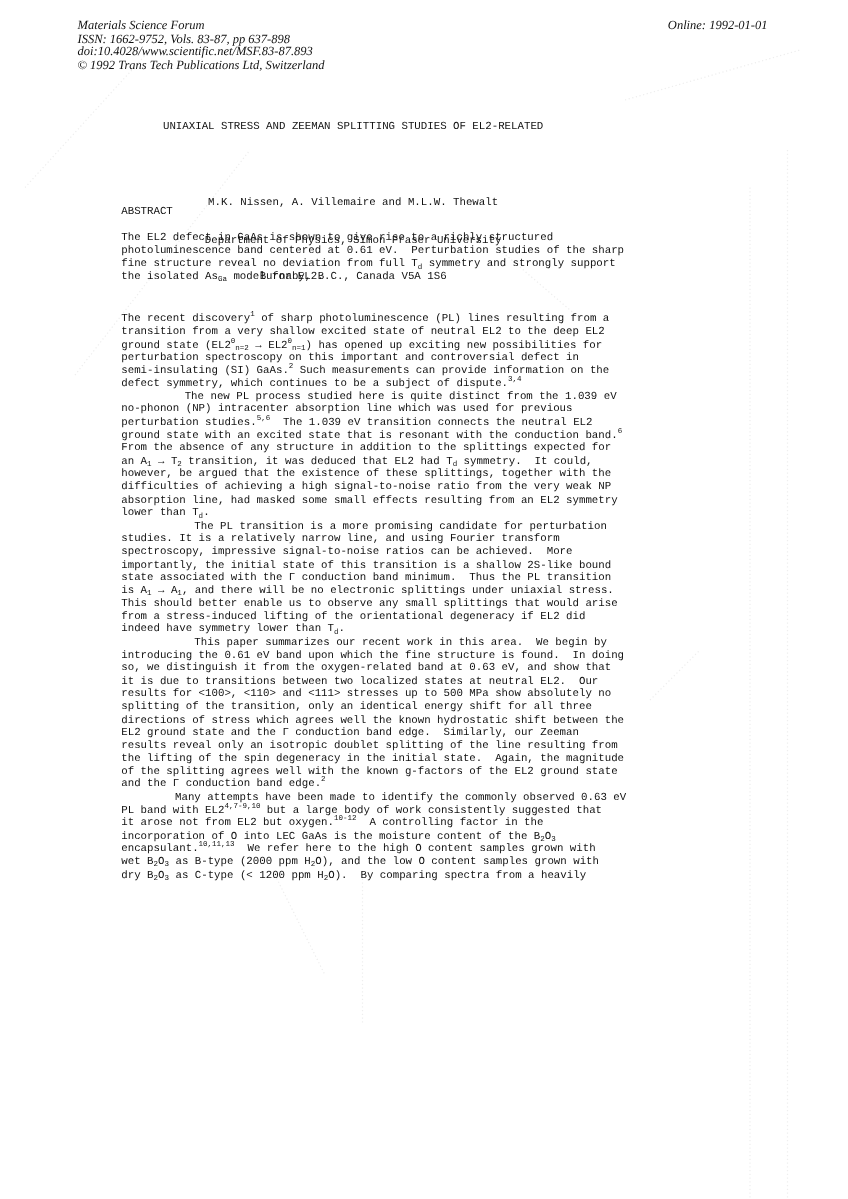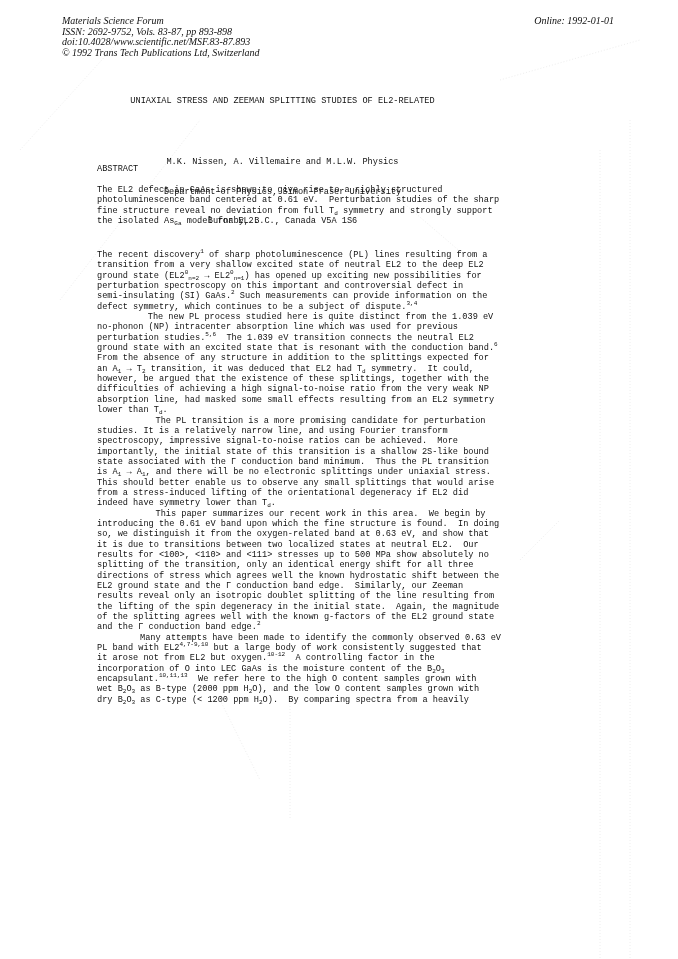--- a/index.html
+++ b/index.html
@@ -45,30 +45,30 @@
     <path d="M500 80 L640 40"></path>
     <path d="M600 150 L600 960"></path>
     <path d="M630 120 L630 960"></path>
     <path d="M400 200 L470 260"></path>
     <path d="M520 560 L560 520"></path>
   </g>
 </svg>
 
 <div class="hdr hdr-left">
   <div>Materials Science Forum</div>
-  <div>ISSN: 2692-9752, Vols. 83-87, pp 893-898</div>
+  <div>ISSN: 1662-9752, Vols. 83-87, pp 637-898</div>
   <div>doi:10.4028/www.scientific.net/MSF.83-87.893</div>
   <div>© 1992 Trans Tech Publications Ltd, Switzerland</div>
 </div>
 <div class="hdr hdr-right">Online: 1992-01-01</div>
 
 <div class="title-block mono">
   <div>UNIAXIAL STRESS AND ZEEMAN SPLITTING STUDIES OF EL2-RELATED</div>
   <div class="gap"></div>
-  <div>M.K. Nissen, A. Villemaire and M.L.W. Physics</div>
+  <div>M.K. Nissen, A. Villemaire and M.L.W. Thewalt</div>
   <div>Department of Physics, Simon Fraser University</div>
   <div>Burnaby, B.C., Canada V5A 1S6</div>
 </div>
 
 <div class="abs-head mono">ABSTRACT</div>
 
 <div class="abstract mono" id="abstract-container"><span class="line">The EL2 defect in GaAs is shown to give rise to a richly structured</span><span class="line">photoluminescence band centered at 0.61 eV.  Perturbation studies of the sharp</span><span class="line">fine structure reveal no deviation from full T<sub>d</sub> symmetry and strongly support</span><span class="line">the isolated As<sub>Ga</sub> model for EL2.</span></div>
 
 <div class="body mono" id="body-container"><span class="line">The recent discovery<sup>1</sup> of sharp photoluminescence (PL) lines resulting from a</span><span class="line">transition from a very shallow excited state of neutral EL2 to the deep EL2</span><span class="line">ground state (EL2<sup>0</sup><sub>n=2</sub> → EL2<sup>0</sup><sub>n=1</sub>) has opened up exciting new possibilities for</span><span class="line">perturbation spectroscopy on this important and controversial defect in</span><span class="line">semi-insulating (SI) GaAs.<sup>2</sup> Such measurements can provide information on the</span><span class="line">defect symmetry, which continues to be a subject of dispute.<sup>3,4</sup></span><span class="line indent">The new PL process studied here is quite distinct from the 1.039 eV</span><span class="line">no-phonon (NP) intracenter absorption line which was used for previous</span><span class="line">perturbation studies.<sup>5,6</sup>  The 1.039 eV transition connects the neutral EL2</span><span class="line">ground state with an excited state that is resonant with the conduction band.<sup>6</sup></span><span class="line">From the absence of any structure in addition to the splittings expected for</span><span class="line">an A<sub>1</sub> → T<sub>2</sub> transition, it was deduced that EL2 had T<sub>d</sub> symmetry.  It could,</span><span class="line">however, be argued that the existence of these splittings, together with the</span><span class="line">difficulties of achieving a high signal-to-noise ratio from the very weak NP</span><span class="line">absorption line, had masked some small effects resulting from an EL2 symmetry</span><span class="line">lower than T<sub>d</sub>.</span><span class="line indent">The PL transition is a more promising candidate for perturbation</span><span class="line">studies. It is a relatively narrow line, and using Fourier transform</span><span class="line">spectroscopy, impressive signal-to-noise ratios can be achieved.  More</span><span class="line">importantly, the initial state of this transition is a shallow 2S-like bound</span><span class="line">state associated with the Γ conduction band minimum.  Thus the PL transition</span><span class="line">is A<sub>1</sub> → A<sub>1</sub>, and there will be no electronic splittings under uniaxial stress.</span><span class="line">This should better enable us to observe any small splittings that would arise</span><span class="line">from a stress-induced lifting of the orientational degeneracy if EL2 did</span><span class="line">indeed have symmetry lower than T<sub>d</sub>.</span><span class="line indent">This paper summarizes our recent work in this area.  We begin by</span><span class="line">introducing the 0.61 eV band upon which the fine structure is found.  In doing</span><span class="line">so, we distinguish it from the oxygen-related band at 0.63 eV, and show that</span><span class="line">it is due to transitions between two localized states at neutral EL2.  Our</span><span class="line">results for &lt;100&gt;, &lt;110&gt; and &lt;111&gt; stresses up to 500 MPa show absolutely no</span><span class="line">splitting of the transition, only an identical energy shift for all three</span><span class="line">directions of stress which agrees well the known hydrostatic shift between the</span><span class="line">EL2 ground state and the Γ conduction band edge.  Similarly, our Zeeman</span><span class="line">results reveal only an isotropic doublet splitting of the line resulting from</span><span class="line">the lifting of the spin degeneracy in the initial state.  Again, the magnitude</span><span class="line">of the splitting agrees well with the known g-factors of the EL2 ground state</span><span class="line">and the Γ conduction band edge.<sup>2</sup></span><span class="line indent">Many attempts have been made to identify the commonly observed 0.63 eV</span><span class="line">PL band with EL2<sup>4,7-9,10</sup> but a large body of work consistently suggested that</span><span class="line">it arose not from EL2 but oxygen.<sup>10-12</sup>  A controlling factor in the</span><span class="line">incorporation of O into LEC GaAs is the moisture content of the B<sub>2</sub>O<sub>3</sub></span><span class="line">encapsulant.<sup>10,11,13</sup>  We refer here to the high O content samples grown with</span><span class="line">wet B<sub>2</sub>O<sub>3</sub> as B-type (2000 ppm H<sub>2</sub>O), and the low O content samples grown with</span><span class="line">dry B<sub>2</sub>O<sub>3</sub> as C-type (&lt; 1200 ppm H<sub>2</sub>O).  By comparing spectra from a heavily</span></div>
 

